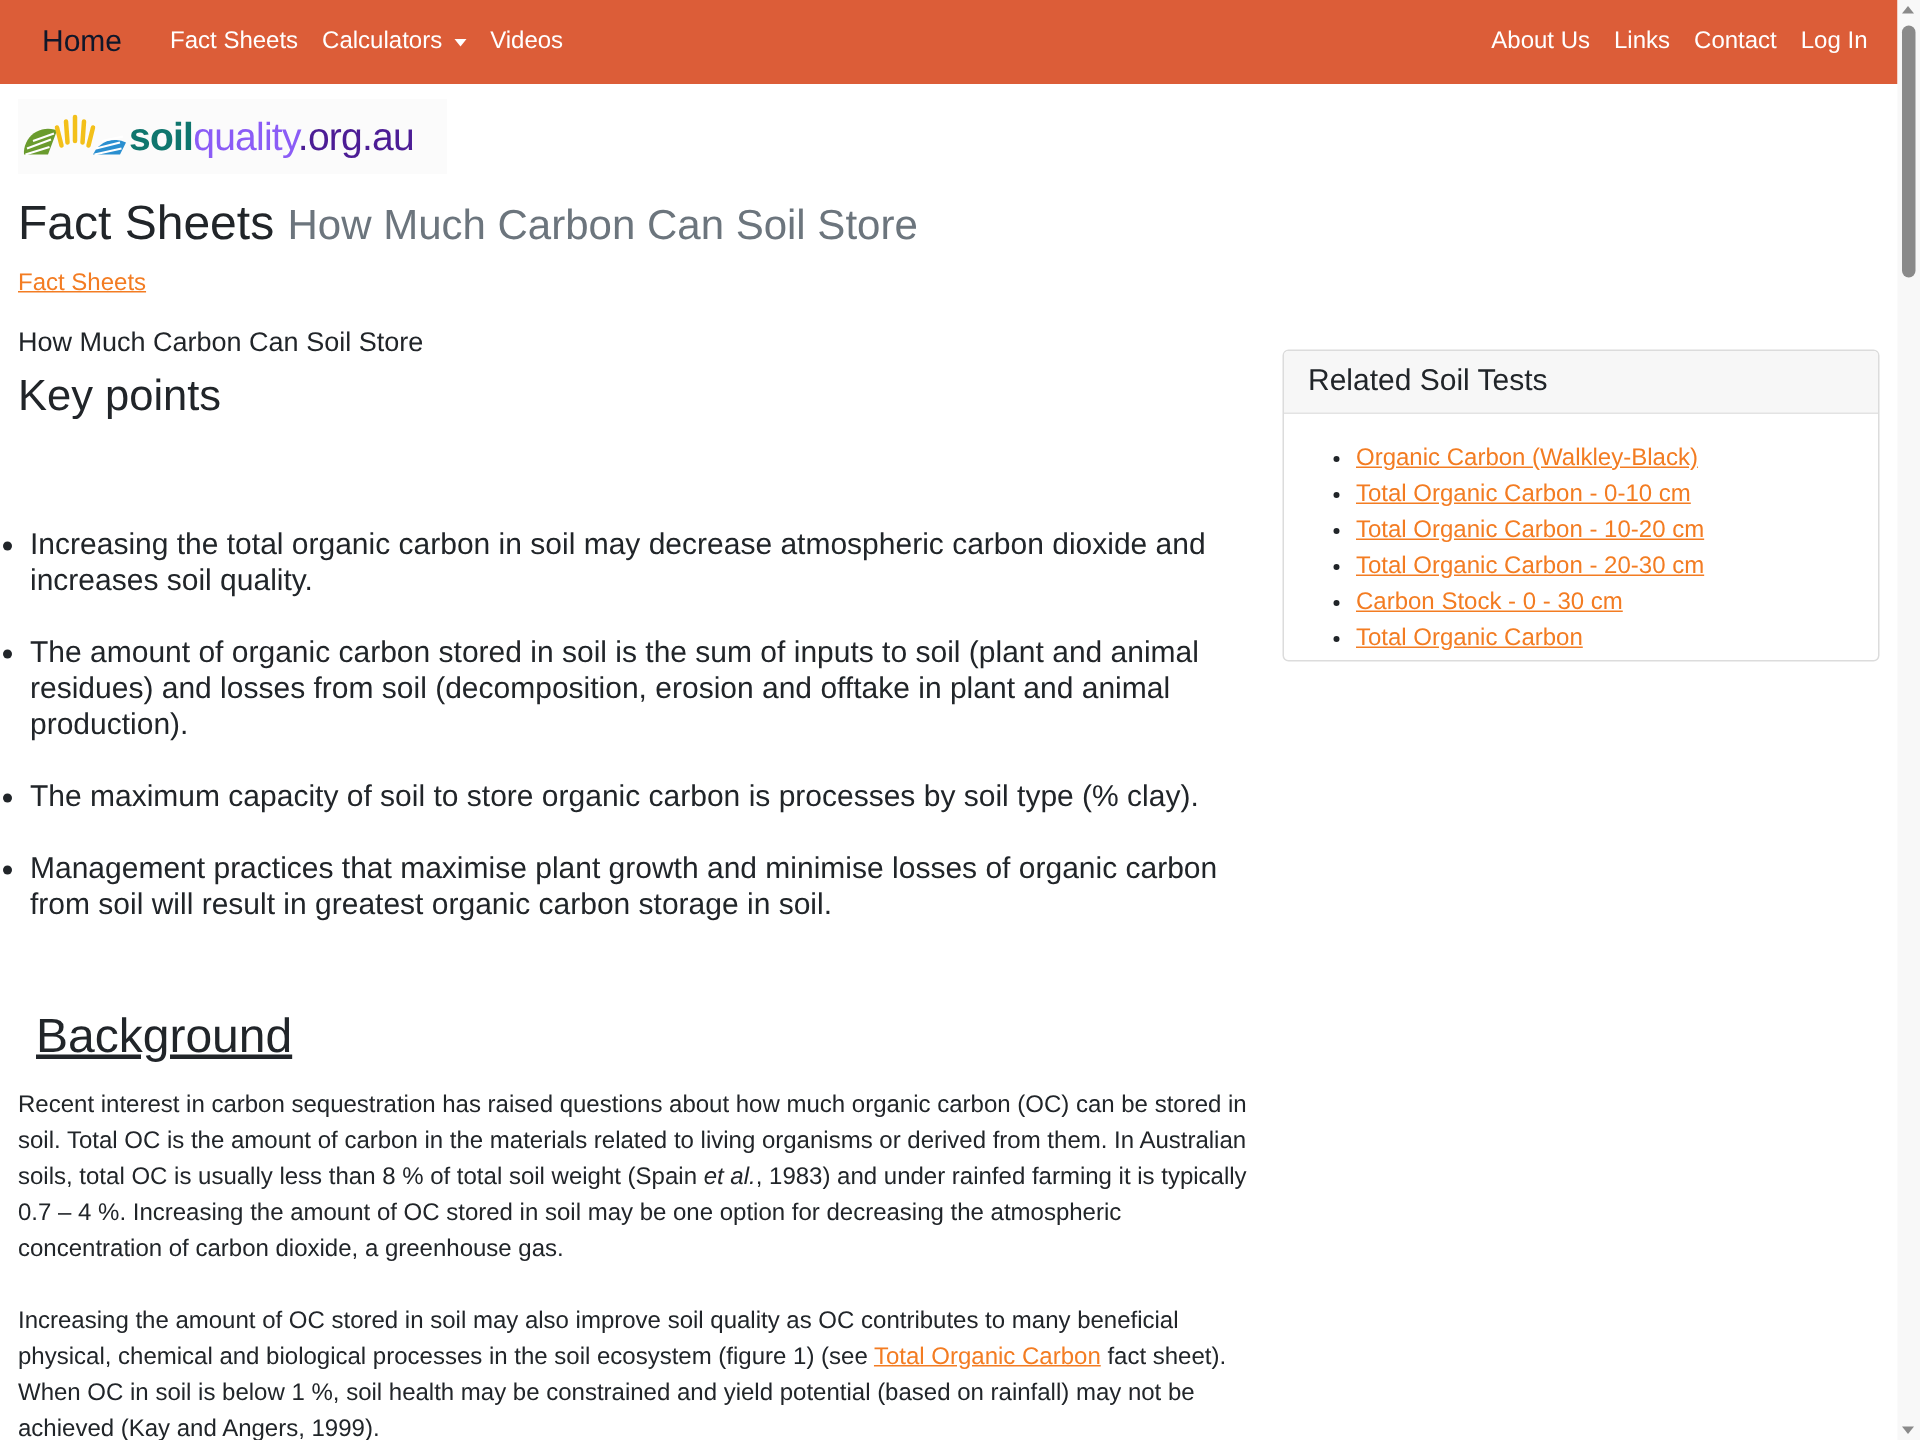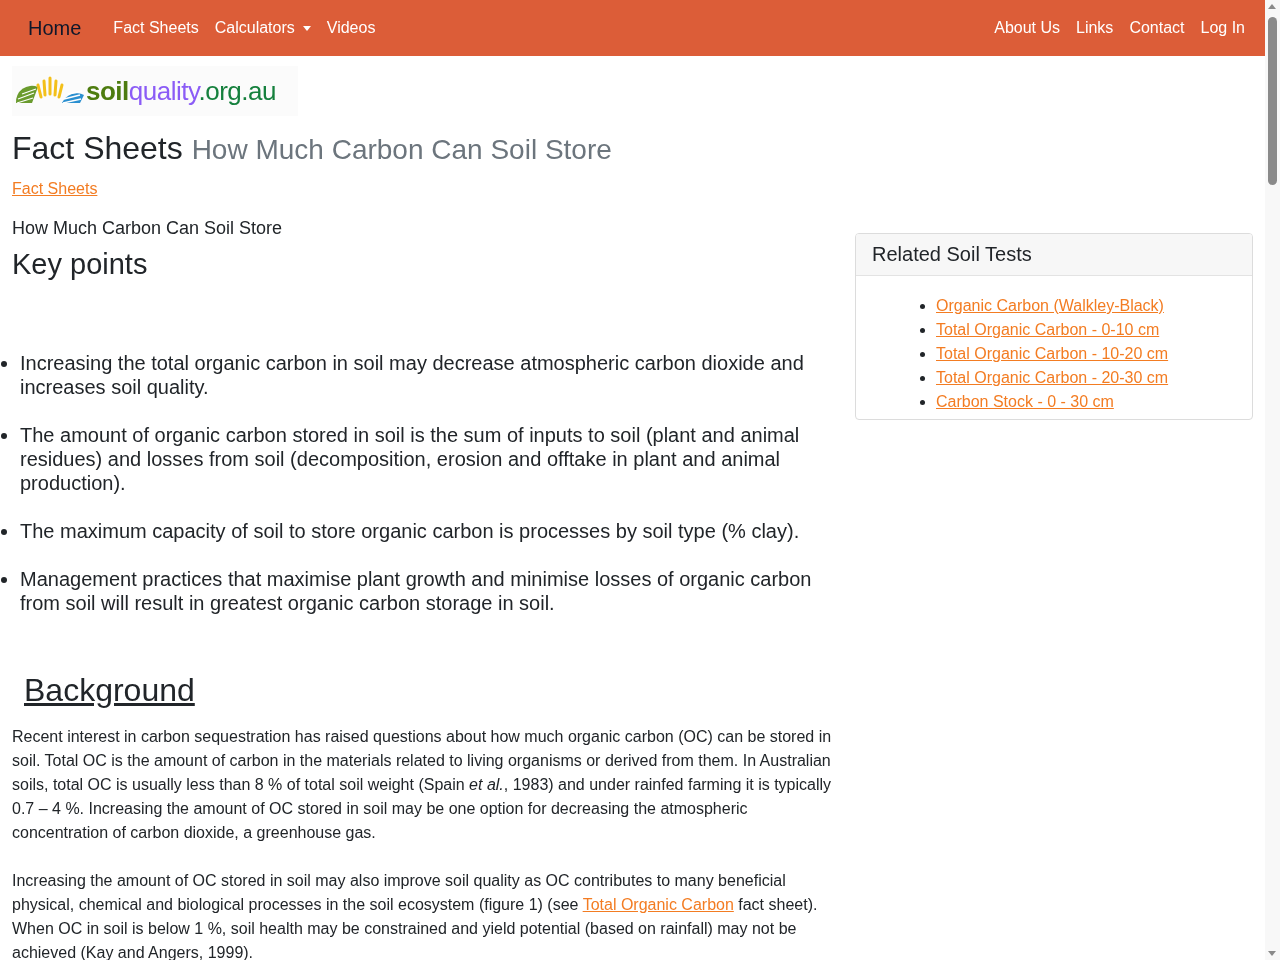--- a/index.html
+++ b/index.html
@@ -39,52 +39,52 @@
   .scroll-thumb {
     position: absolute; left: 3px; top: 17px; width: 9px; height: 168px;
     background: #8a8a8a; border-radius: 5px;
   }
   .logo {
     position: absolute; left: 12px; top: 66px; width: 286px; height: 50px;
     background: #fbfbfb; display: flex; align-items: center;
   }
   .logo-mark { width: 72px; height: 36px; margin-left: 2px; }
   .logo-text { font-size: 26px; letter-spacing: -0.5px; margin-left: 0px; }
-  .logo-soil { color: #4d7c0f; font-weight: bold; }
+  .logo-soil { color: #0f766e; font-weight: bold; }
   .logo-quality { color: #8b5cf6; }
-  .logo-domain { color: #15803d; }
+  .logo-domain { color: #4c1d95; }
   .page-title {
     position: absolute; left: 12px; top: 130px; margin: 0; font-weight: normal;
     font-size: 32px; color: #212529; white-space: nowrap;
   }
   .page-title small { font-size: 28px; color: #6c757d; }
   a.link { color: #f37c22; text-decoration: underline; cursor: pointer; }
   .breadcrumb { position: absolute; left: 12px; top: 180px; font-size: 16px; }
   .subtitle { position: absolute; left: 12px; top: 218px; font-size: 18px; }
   .h-key { position: absolute; left: 12px; top: 248px; margin: 0; font-weight: normal; font-size: 29px; }
   .h-bg { position: absolute; left: 12px; top: 660px; margin: 12px; font-weight: normal; font-size: 32px; text-decoration: underline; }
   .keypoints {
     position: absolute; left: 4px; top: 351px; width: 820px; margin: 0; padding-left: 16px;
     font-size: 20px; line-height: 24px;
   }
   .keypoints li { margin-bottom: 24px; }
   .bg-text {
     position: absolute; left: 12px; top: 725px; width: 822px; font-size: 16px; line-height: 24px;
   }
   .bg-text p { margin: 0 0 24px 0; }
   .card {
-    position: absolute; left: 855px; top: 233px; width: 398px; height: 187px;
+    position: absolute; left: 855px; top: 233px; width: 398px; height: 208px;
     border: 1px solid #dcdcdc; border-radius: 4px; overflow: hidden;
   }
   .card-header {
     height: 42px; background: #f7f7f7; border-bottom: 1px solid #e3e3e3;
     font-size: 20px; padding: 9px 16px;
   }
   .card-list { margin: 18px 0 0 0; padding-left: 48px; font-size: 16px; line-height: 24px; }
-  .card-list li { padding-left: 0; margin-left: 32px; }
+  .card-list li { padding-left: 0; }
 </style>
 </head>
 <body>
 
 <nav class="navbar">
   <a class="brand">Home</a>
   <a class="nav-link">Fact Sheets</a>
   <a class="nav-link">
     <span>Calculators</span>
     <span class="caret"></span>

